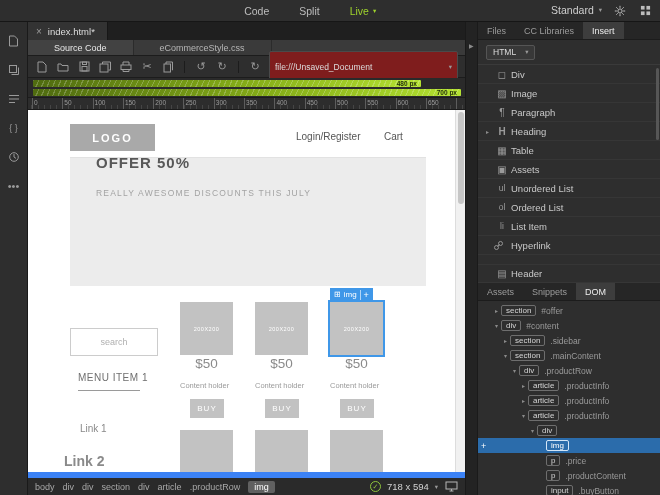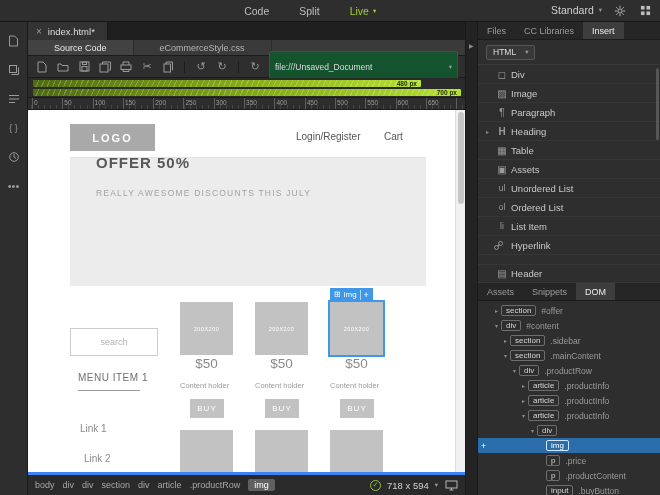--- a/index.html
+++ b/index.html
@@ -30,21 +30,21 @@
   
   .doc-tabbar { height:18px; background:#1f1f1f; display:flex; }
   .doc-tab { height:18px; background:#333; border-right:1px solid #171717; display:flex; align-items:center; gap:6px; padding:0 12px 0 8px; font-size:9.5px; color:#ddd; }
   .close-x { color:#9a9a9a; font-size:10px; }
   .related-bar { height:16px; background:#3a3a3a; border-bottom:1px solid #1c1c1c; display:flex; align-items:center; font-size:9px; }
   .rel-item { padding:0 26px; color:#b5b5b5; border-right:1px solid #2b2b2b; height:100%; display:flex; align-items:center; }
   .rel-item.active { color:#e8e8e8; background:#424242; }
   .toolbar { height:22px; background:#2e2e2e; border-bottom:1px solid #1c1c1c; display:flex; align-items:center; padding:0 7px; gap:7px; }
   .tool { width:14px; height:14px; display:flex; align-items:center; justify-content:center; color:#9a9a9a; font-size:11px; }
   .tb-div { width:1px; height:12px; background:#1c1c1c; margin:0 2px; }
-  .url-box { flex:1; height:32px; background:#14532d; border:1px solid #4a4a4a; border-radius:2px; display:flex; align-items:center; padding:12px 5px; gap:5px; }
+  .url-box { flex:1; height:32px; background:#7f1d1d; border:1px solid #4a4a4a; border-radius:2px; display:flex; align-items:center; padding:12px 5px; gap:5px; }
   .url-input { flex:1; background:transparent; border:none; outline:none; color:#ddd; font-size:8.5px; font-family:"Liberation Sans",sans-serif; }
   
   .mq-area { height:20px; background:#2a2a2a; border-bottom:1px solid #1c1c1c; position:relative; }
   .mq-bar { position:absolute; left:5px; height:7px; border-radius:1px;
     background:linear-gradient(90deg,#4f6b10,#85ad18 55%,#b4e231); overflow:hidden;
     display:flex; align-items:center; justify-content:flex-end; }
   .mq-bar::before { content:''; position:absolute; inset:0;
     background:repeating-linear-gradient(115deg, rgba(255,255,255,.22) 0 1px, transparent 1px 5px); }
   .mq-1 { top:2px; width:388px; }
   .mq-2 { top:11px; width:428px; }
@@ -64,37 +64,37 @@
   .dv-login { position:absolute; left:268px; top:21px; font-size:10px; color:#555; }
   .dv-cart { position:absolute; left:356px; top:21px; font-size:10px; color:#555; }
   .dv-hline { position:absolute; left:42px; top:47px; width:356px; height:1px; background:#e2e2e2; }
   .dv-hero { position:absolute; left:42px; top:48px; width:356px; height:128px; background:#ececec; }
   .dv-hero-title { position:absolute; left:68px; top:44px; font-size:15px; font-weight:bold; color:#585858; letter-spacing:1px; }
   .dv-hero-sub { position:absolute; left:68px; top:78px; font-size:8.5px; color:#a3a3a3; letter-spacing:1.2px; }
   .dv-search { position:absolute; left:42px; top:218px; width:88px; height:28px; border:1px solid #ccc; display:flex; align-items:center; justify-content:center; font-size:9px; color:#b0b0b0; }
   .dv-menu-h { position:absolute; left:50px; top:262px; font-size:10px; color:#6f6f6f; letter-spacing:.5px; }
   .dv-menu-line { position:absolute; left:50px; top:280px; width:62px; height:1px; background:#9a9a9a; }
   .dv-link1 { position:absolute; left:52px; top:313px; font-size:10px; color:#8a8a8a; }
-  .dv-link2 { position:absolute; left:56px; top:343px; font-size:10px; color:#8a8a8a; }
+  .dv-link2 { position:absolute; left:36px; top:343px; font-size:14px; color:#8a8a8a;font-weight:bold; }
   .products { position:absolute; left:0; top:178px; width:100%; height:184px; }
   .product { position:absolute; top:0; width:54px; height:184px; }
   .product:nth-child(1){ left:152px; } .product:nth-child(2){ left:227px; } .product:nth-child(3){ left:302px; }
   .el-overlay { position:absolute; left:0; top:0; height:13px; background:#3f97e8; color:#fff; display:none; align-items:center; gap:3px; padding:0 4px; font-size:8px; }
   .product.sel .el-overlay { display:flex; }
   .ov-grid { font-size:8px; } .ov-plus { border-left:1px solid rgba(255,255,255,.6); padding-left:3px; font-size:9px; }
   .p-img { position:absolute; left:0; top:14px; width:53px; height:53px; background:#c2c2c2; display:flex; align-items:center; justify-content:center; color:#fff; font-size:5.5px; letter-spacing:.5px; }
   .product.sel .p-img { outline:2px solid #3f97e8; }
   .p-price { position:absolute; top:68px; width:53px; text-align:center; font-size:13.5px; color:#8a8a8a; }
   .p-desc { position:absolute; top:93px; width:53px; text-align:left; font-size:7.5px; color:#9a9a9a; white-space:nowrap; }
   .p-buy { position:absolute; top:111px; left:10px; width:34px; height:19px; background:#c2c2c2; color:#fff; font-size:8px; letter-spacing:1px; display:flex; align-items:center; justify-content:center; }
   .p-img2 { position:absolute; left:0; top:142px; width:53px; height:53px; background:#c2c2c2; }
   .dv-scroll { position:absolute; right:0; top:0; width:10px; height:100%; background:#f1f1f1; border-left:1px solid #ddd; }
   .dv-thumb { position:absolute; top:2px; left:1.5px; width:6px; height:92px; background:#c6c6c6; border-radius:3px; }
   
-  .statusbar { flex:1; background:#2a2a2a; border-top:3px solid #3b82f6; display:flex; align-items:center; padding:0 7px; gap:6px; font-size:9px; }
+  .statusbar { flex:1; background:#2a2a2a; border-top:6px solid #3b82f6; display:flex; align-items:center; padding:0 7px; gap:6px; font-size:9px; }
   .tagpath { display:flex; align-items:center; gap:8px; color:#a8a8a8; }
   .tagpath .tp-sel { background:#606060; color:#fff; padding:1px 6px; border-radius:2px; }
   .sb-right { margin-left:auto; display:flex; align-items:center; gap:6px; }
   .check-circle { width:11px; height:11px; border:1px solid #8fc43c; border-radius:50%; color:#8fc43c; font-size:7px; display:flex; align-items:center; justify-content:center; }
   .viewport { color:#d2d2d2; font-size:9.5px; }
   
   .panel-tabs { height:18px; background:#262626; border-bottom:1px solid #1c1c1c; display:flex; font-size:9px; }
   .ptab { padding:0 9px; display:flex; align-items:center; color:#9c9c9c; }
   .ptab.active { background:#3d3d3d; color:#ececec; }
   .category-row { height:24px; display:flex; align-items:center; padding:0 8px; }

